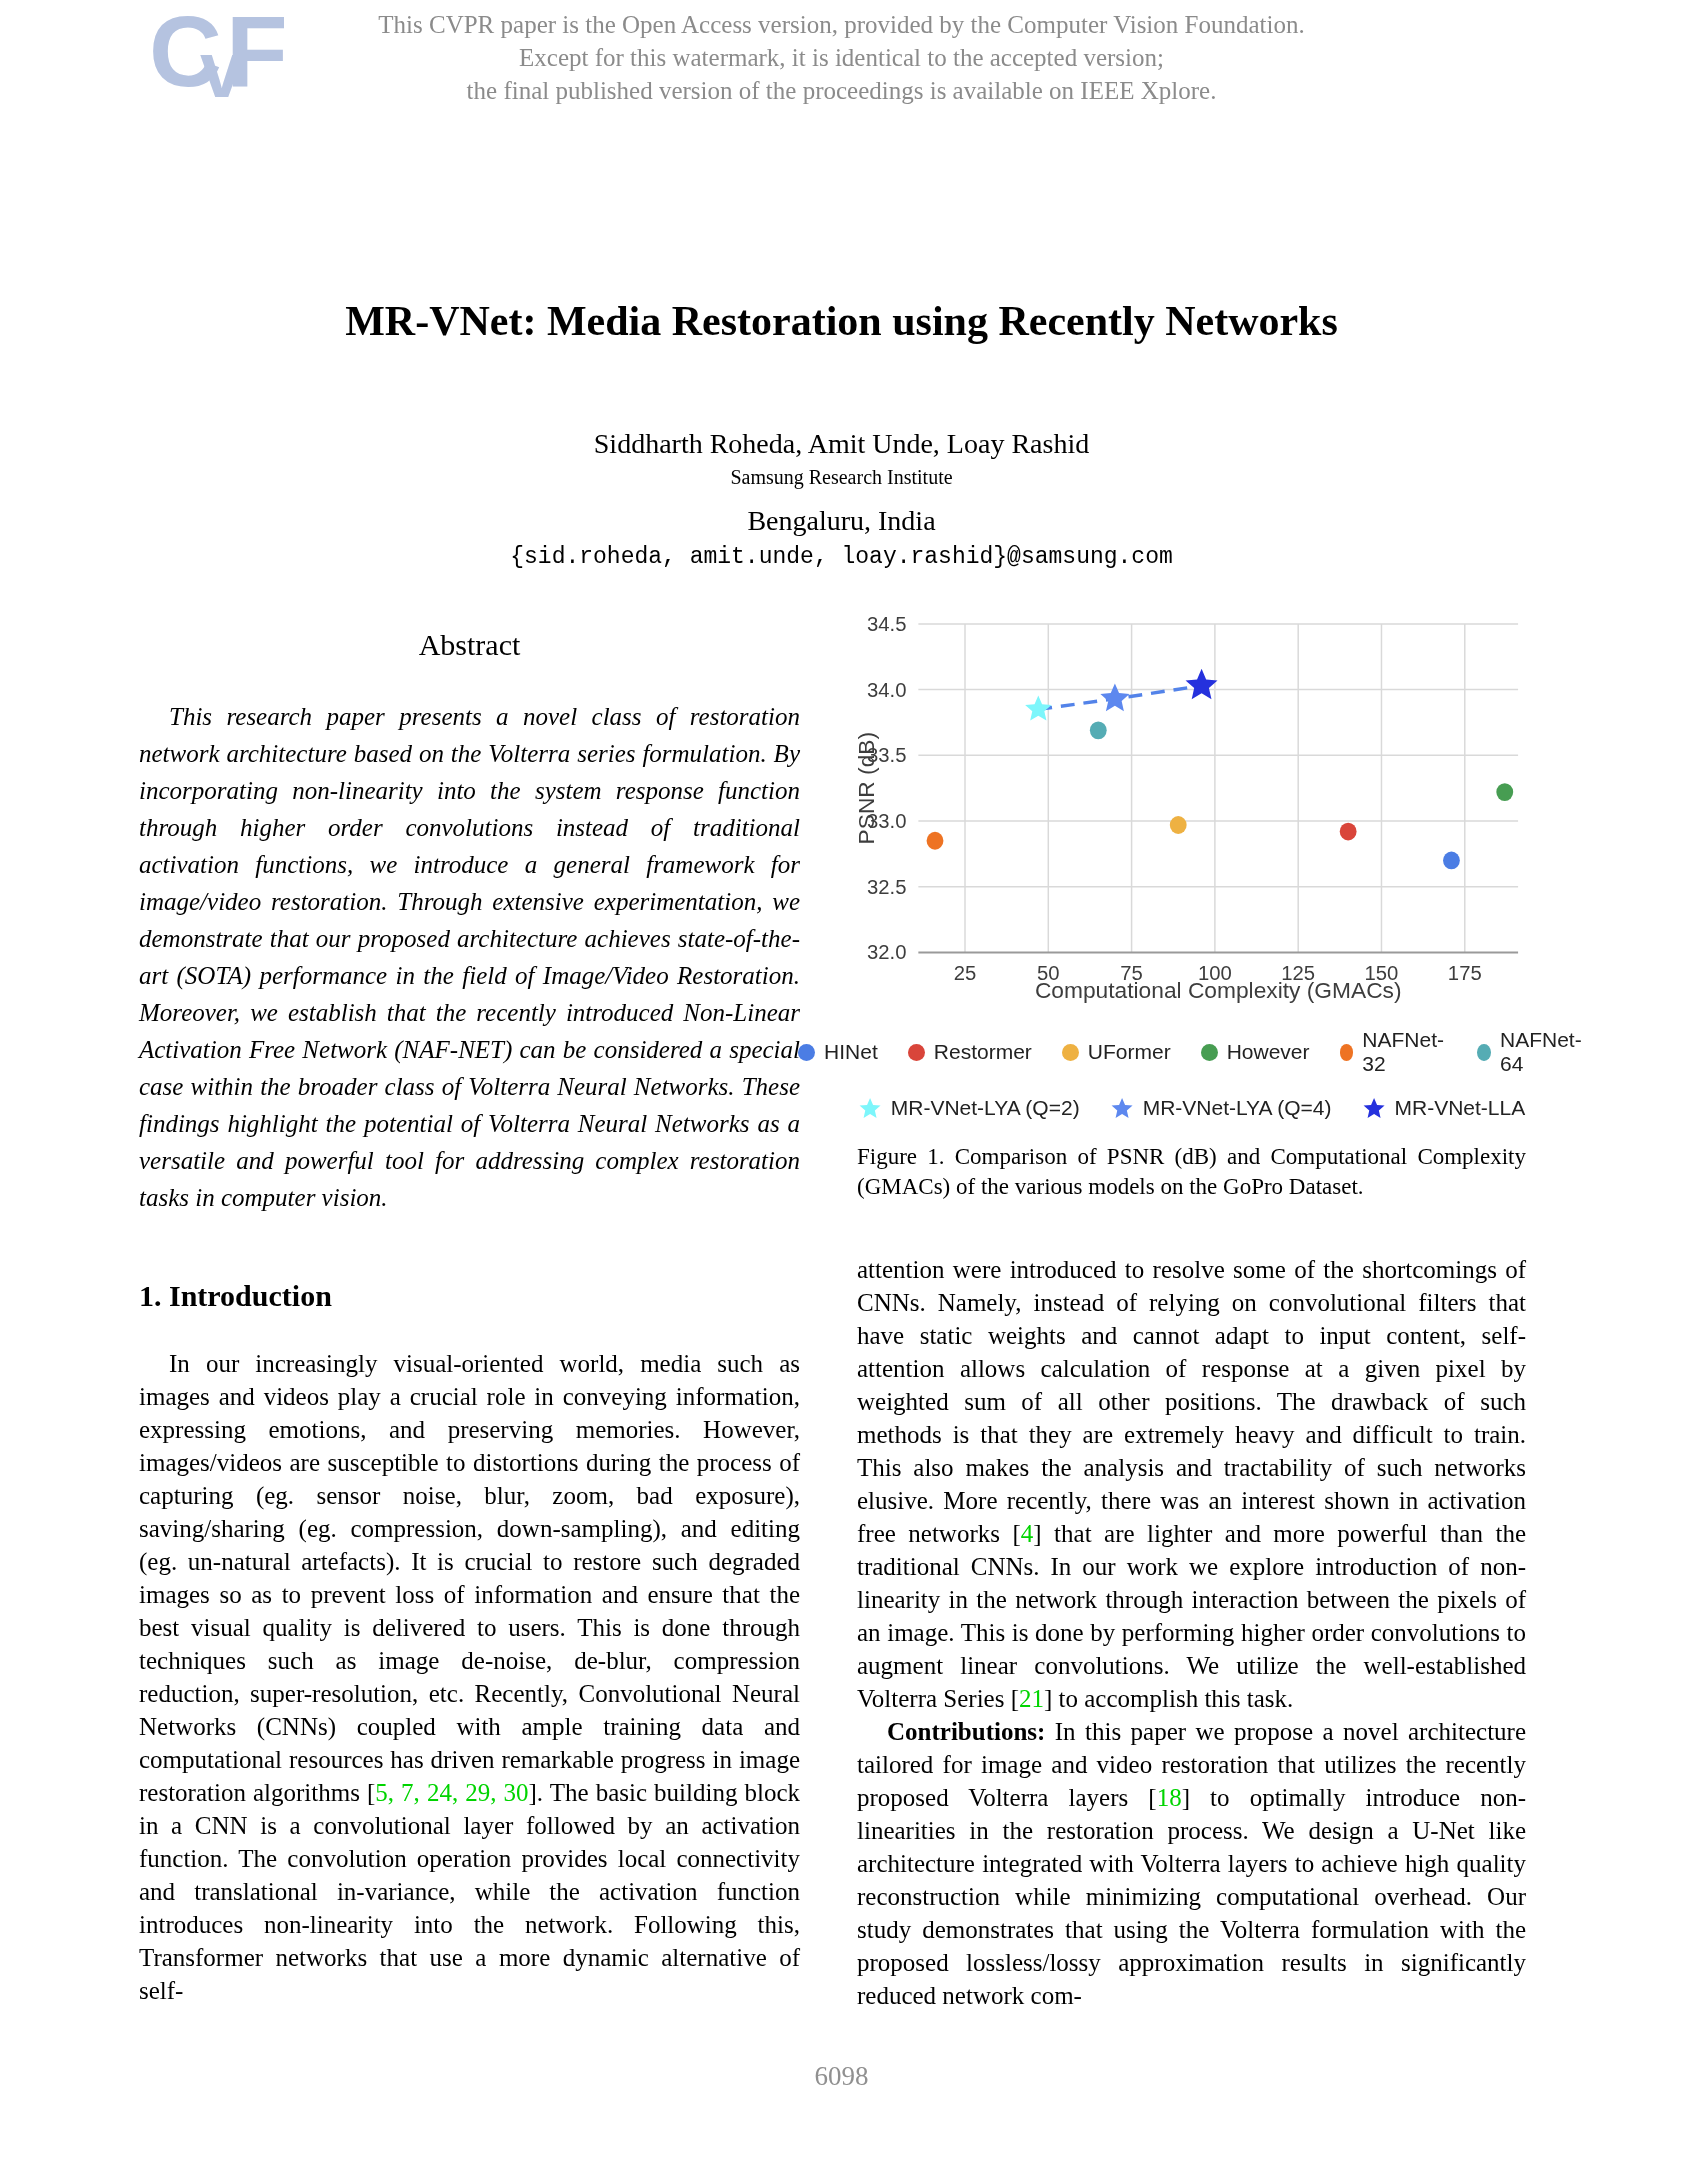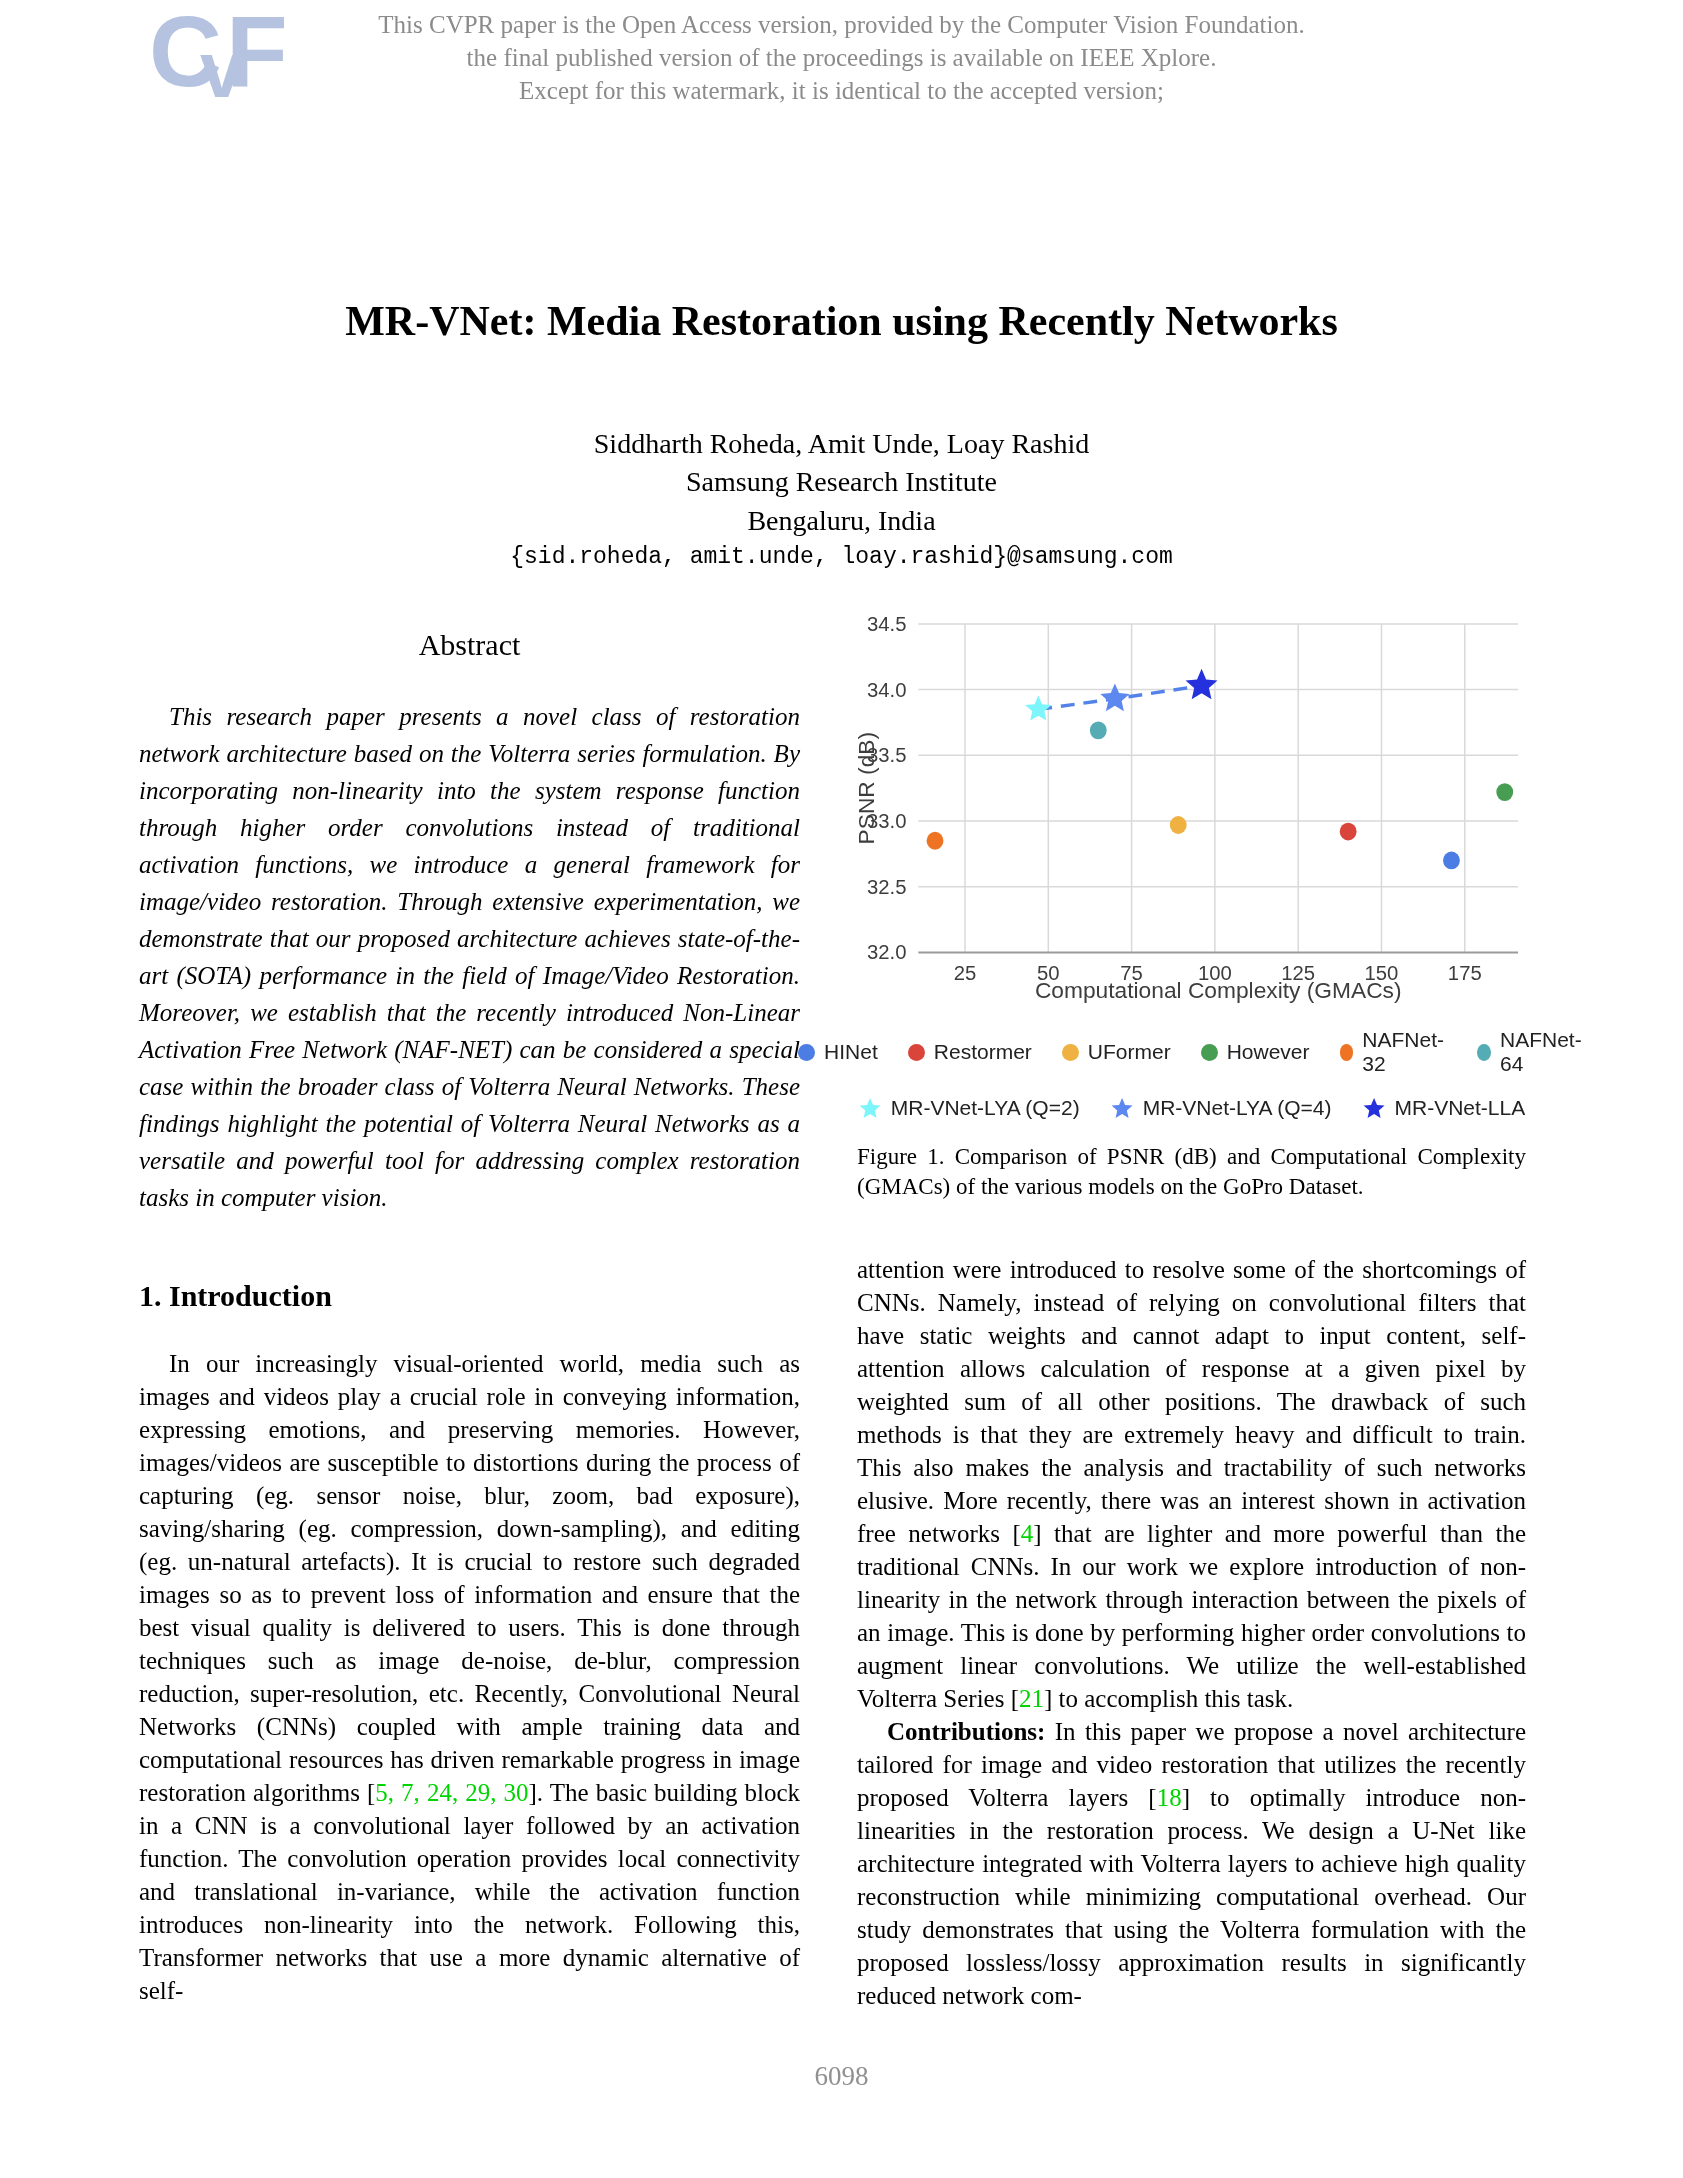--- a/index.html
+++ b/index.html
@@ -13,21 +13,21 @@
         font-family:"Liberation Sans",sans-serif;font-weight:bold;display:flex;align-items:flex-start;}
   .logo .c{font-size:101px;line-height:95px;}
   .logo .v{font-size:79px;line-height:79px;margin:26px 0 0 -22px;}
   .logo .f{font-size:101px;line-height:95px;margin-left:-18px;}
 
   
   .title{position:absolute;top:297px;left:0;width:100%;text-align:center;
          font-size:42px;font-weight:bold;}
   .centerline{position:absolute;left:0;width:100%;text-align:center;}
   .authors{top:428px;font-size:28px;}
-  .affil1{top:466px;font-size:28px;}
+  .affil1{top:466px;font-size:20px;}
   .affil2{top:505px;font-size:28px;}
   .email{top:544px;font-size:23px;font-family:"Liberation Mono","DejaVu Sans Mono",monospace;}
 
   
   .col-left{position:absolute;left:139px;top:622px;width:661px;}
   .col-right{position:absolute;left:857px;top:606px;width:669px;}
 
   .abstract-heading{text-align:center;font-size:30px;font-weight:normal;margin:6px 0 36px 0;}
   .abstract-text{font-style:italic;font-size:25px;line-height:37px;
                  text-align:justify;text-indent:30px;}
@@ -56,22 +56,22 @@
 <div class="page">
 
   <div class="logo">
     <span class="c">C</span>
     <span class="v">v</span>
     <span class="f">F</span>
   </div>
 
   <div class="watermark">
     <div>This CVPR paper is the Open Access version, provided by the Computer Vision Foundation.</div>
+    <div>Except for this watermark, it is identical to the accepted version;</div>
     <div>the final published version of the proceedings is available on IEEE Xplore.</div>
-    <div>Except for this watermark, it is identical to the accepted version;</div>
   </div>
 
   <div class="title">MR-VNet: Media Restoration using Recently Networks</div>
   <div class="centerline authors">Siddharth Roheda, Amit Unde, Loay Rashid</div>
   <div class="centerline affil1">Samsung Research Institute</div>
   <div class="centerline affil2">Bengaluru, India</div>
   <div class="centerline email">{sid.roheda, amit.unde, loay.rashid}@samsung.com</div>
 
   <div class="col-left">
     <div class="abstract-heading">Abstract</div>

